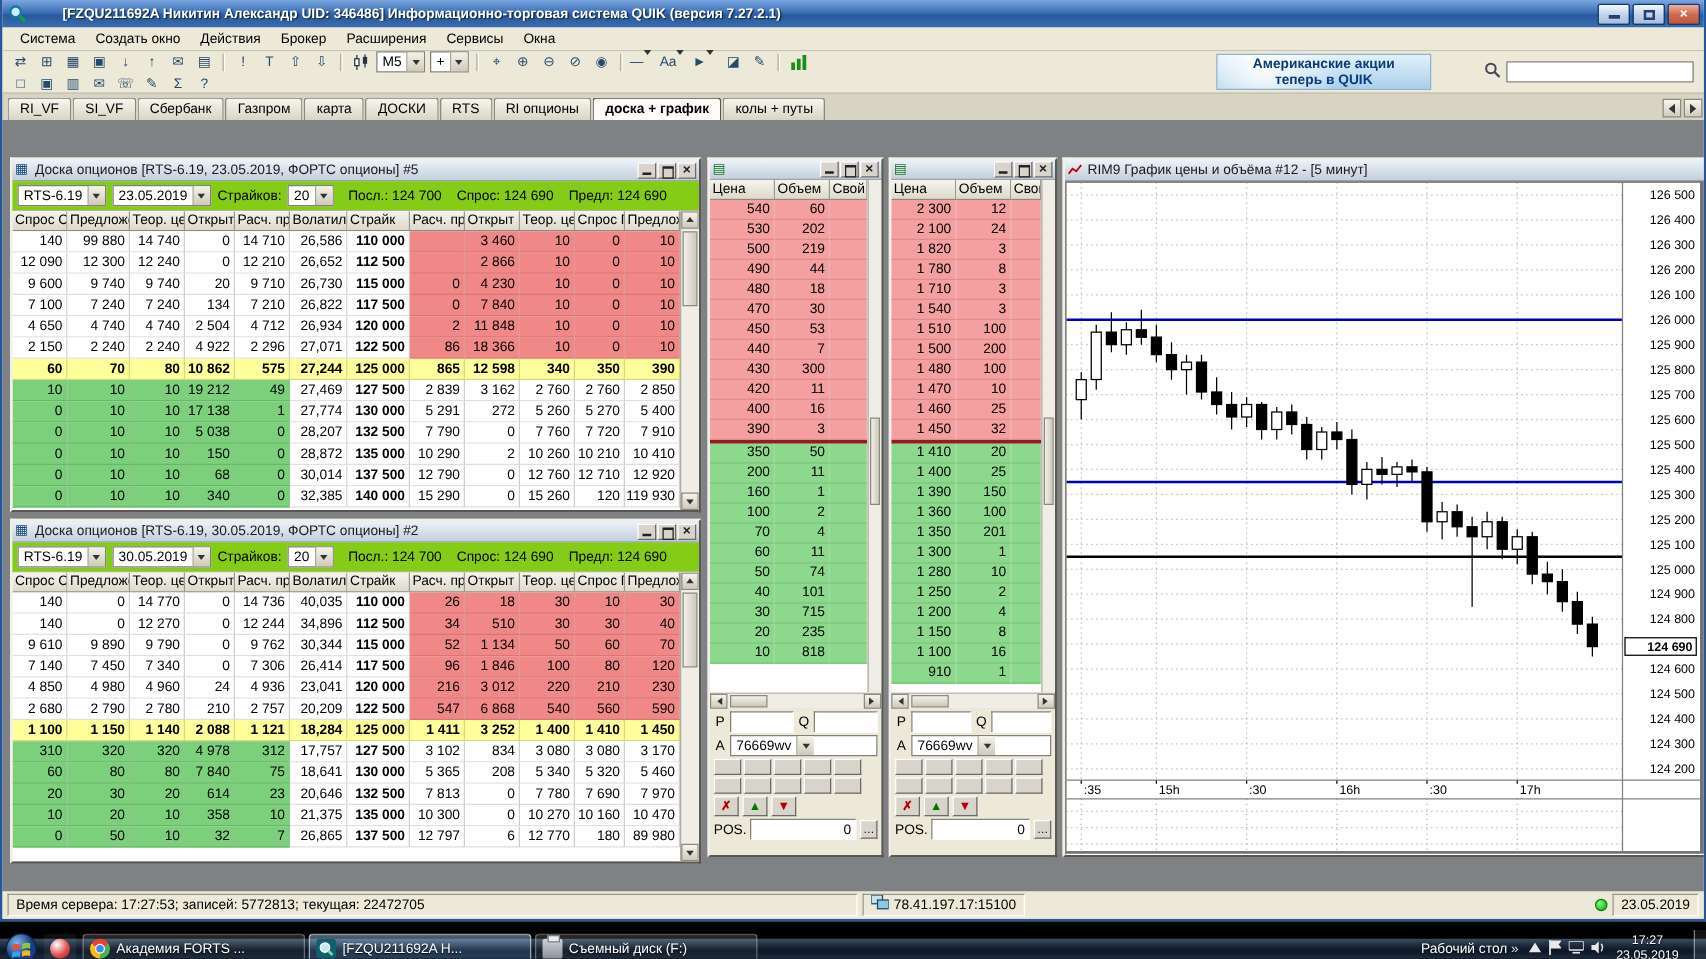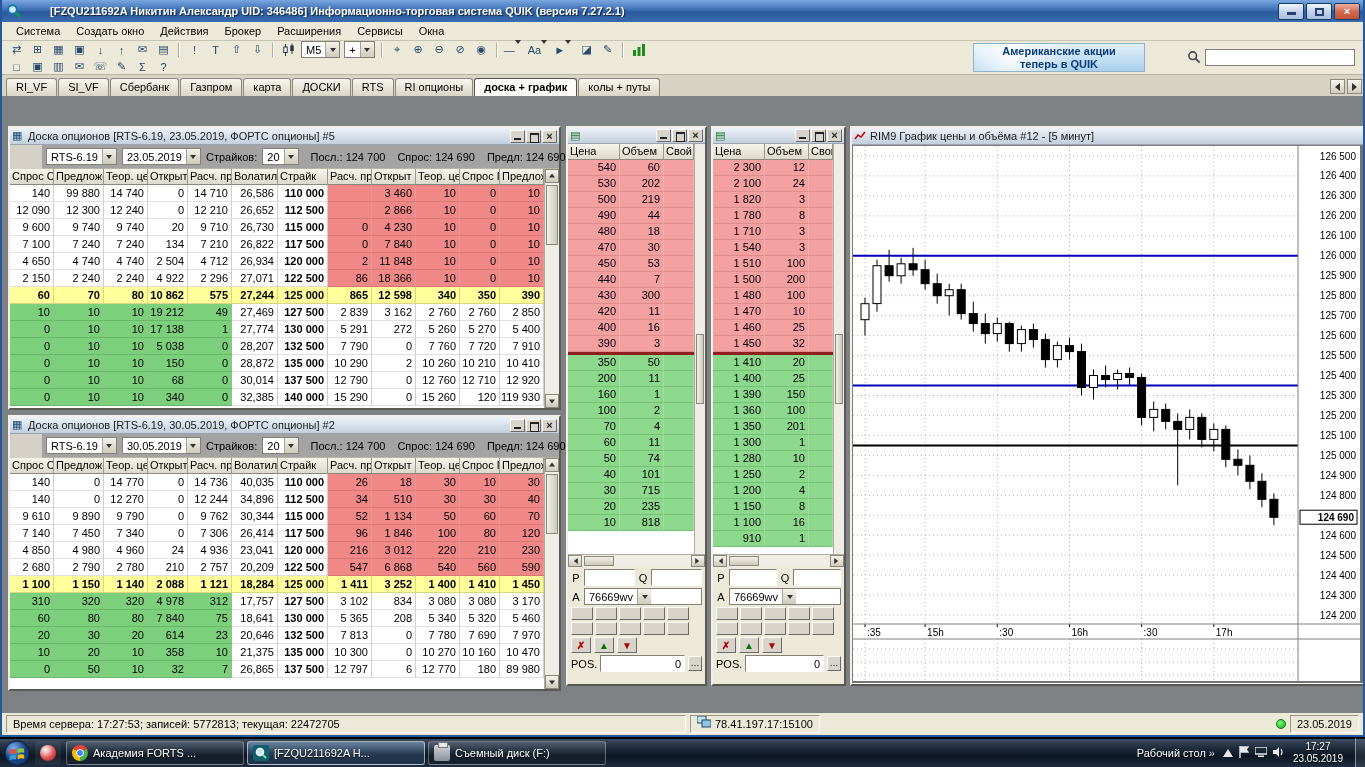--- a/index.html
+++ b/index.html
@@ -72,21 +72,21 @@
   .strack{flex:1;position:relative;}
   .sthumb{position:absolute;left:1px;right:1px;background:linear-gradient(90deg,#f2f0ea,#ccc8ba);border:1px solid #8c887c;}
   .hscroll{height:13px;flex:0 0 13px;background:#efede5;border-top:1px solid #b0aca0;display:flex;}
   .harrow{width:14px;background:linear-gradient(#f6f4ee,#cdc9bb);border:1px solid #8c887c;position:relative;}
   .harrow.lt::after{content:"";position:absolute;left:50%;top:50%;transform:translate(-60%,-50%);border:3px solid transparent;border-right:4px solid #333;}
   .harrow.rt::after{content:"";position:absolute;left:50%;top:50%;transform:translate(-40%,-50%);border:3px solid transparent;border-left:4px solid #333;}
   .htrack{flex:1;position:relative;}
   .hthumb{position:absolute;top:1px;bottom:1px;left:2px;width:30px;background:linear-gradient(#f2f0ea,#ccc8ba);border:1px solid #8c887c;}
 
   
-  .board-controls{height:24px;flex:0 0 24px;display:flex;align-items:center;gap:5px;padding:0 4px;background:#a3a3a3;border-bottom:1px solid #b8b4a4;margin-left:32px;}
+  .board-controls{height:24px;flex:0 0 24px;display:flex;align-items:center;gap:5px;padding:0 4px;background:#84cc16;border-bottom:1px solid #b8b4a4;}
   .lbl{white-space:nowrap;}
   .lbl.info{margin-left:7px;}
   .board-wrap{flex:1;display:flex;background:#fff;overflow:hidden;}
   .btable{flex:1;overflow:hidden;}
   .bheadrow,.brow{display:flex;}
   .bh{height:16px;line-height:15px;background:linear-gradient(#f6f4ec,#ddd9cb);border-right:1px solid #9c988c;border-bottom:1px solid #8c887c;padding-left:2px;overflow:hidden;white-space:nowrap;font-size:11px;}
   .bc{height:17px;line-height:16px;text-align:right;padding-right:3px;border-right:1px solid #cfcfcf;border-bottom:1px solid #e0e0e0;overflow:hidden;white-space:nowrap;background:#fff;}
   .c0{width:44px}.c1{width:50px}.c2{width:44px}.c3{width:40px}.c4{width:44px}.c5{width:46px}
   .c6{width:50px}.c7{width:44px}.c8{width:44px}.c9{width:44px}.c10{width:40px}.c11{width:44px}
   .bc.g{background:#7cd07c;border-color:#69b869 #8cc48c;}
@@ -124,21 +124,21 @@
   #chart-svg{display:block;}
 
   
   #statusbar{height:22px;flex:0 0 22px;background:#ece9d8;display:flex;align-items:center;padding:1px 4px;gap:4px;}
   .sp{border:1px solid;border-color:#9a9688 #fff #fff #9a9688;height:18px;line-height:16px;padding:0 6px;white-space:nowrap;display:flex;align-items:center;gap:4px;}
   .sp-left{flex:0 0 680px;}
   .sp-gap{flex:1;}
   .green-dot{width:10px;height:10px;border-radius:50%;background:radial-gradient(circle at 35% 35%,#7dff7d,#0da10d);border:1px solid #0a7a0a;}
 
   
-  #taskbar{position:absolute;left:0;bottom:0;width:1365px;height:28px;
+  #taskbar{position:absolute;left:0;bottom:0;width:1365px;height:16px;
     background:linear-gradient(180deg,#3a4c61 0%,#1c2a3a 35%,#0d1624 60%,#1d2d40 100%);
     display:flex;align-items:center;padding:0 0 0 2px;color:#eee;}
   #startbtn{width:30px;height:28px;background:none;border:none;display:flex;align-items:center;justify-content:center;}
   .pinned{width:26px;height:24px;margin:0 3px;border-radius:3px;background:rgba(255,255,255,.06);display:flex;align-items:center;justify-content:center;}
   .pin-dot{width:16px;height:16px;border-radius:50%;background:radial-gradient(circle at 35% 30%,#fff,#e05050 55%,#902020);}
   #taskbtns{display:flex;gap:3px;margin-left:2px;}
   .taskbtn{width:178px;height:24px;border:1px solid rgba(255,255,255,.32);border-radius:3px;
     background:linear-gradient(rgba(255,255,255,.16),rgba(255,255,255,.05) 50%,rgba(0,0,0,.12));
     display:flex;align-items:center;gap:5px;padding:0 5px;overflow:hidden;}
   .taskbtn.active{background:linear-gradient(rgba(180,215,255,.45),rgba(120,170,220,.25) 50%,rgba(40,80,120,.3));border-color:rgba(255,255,255,.55);}

